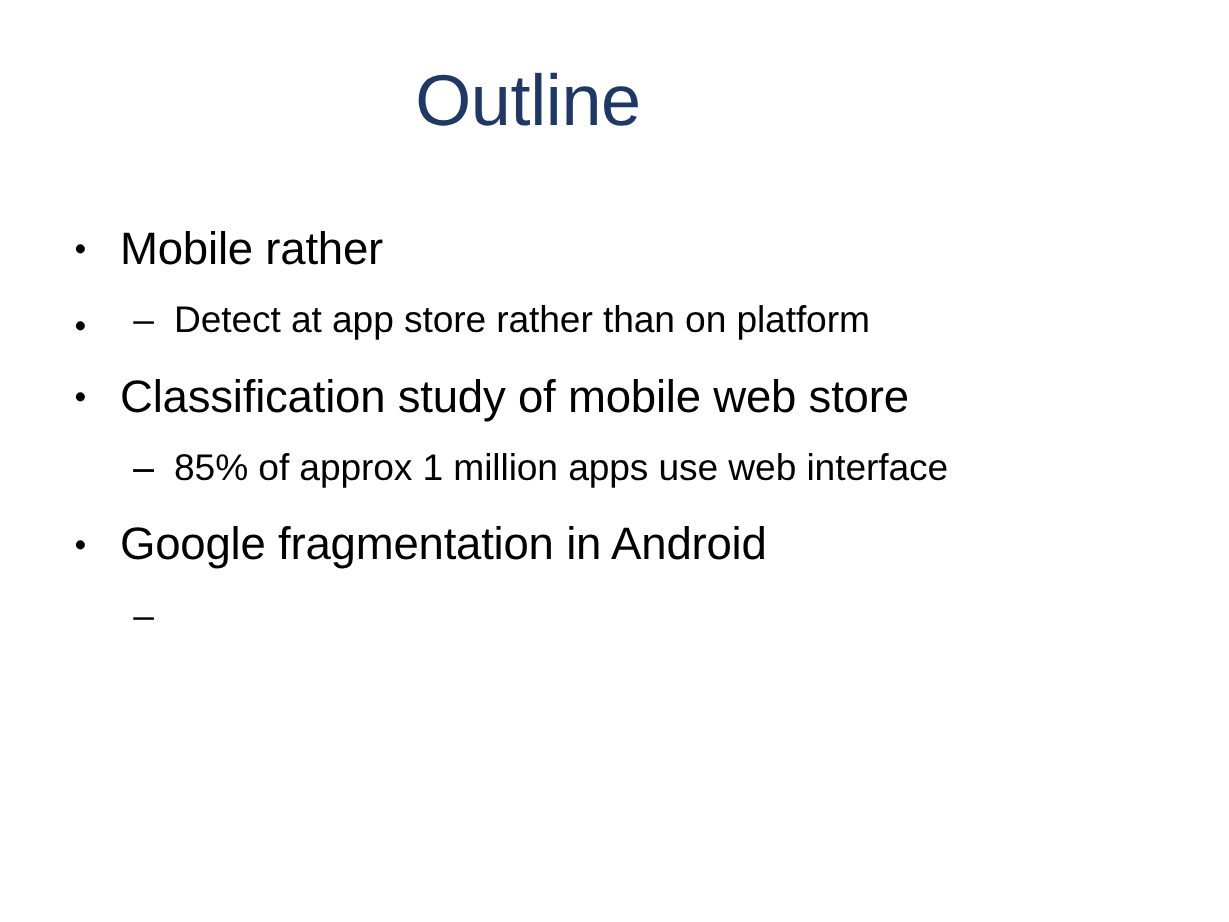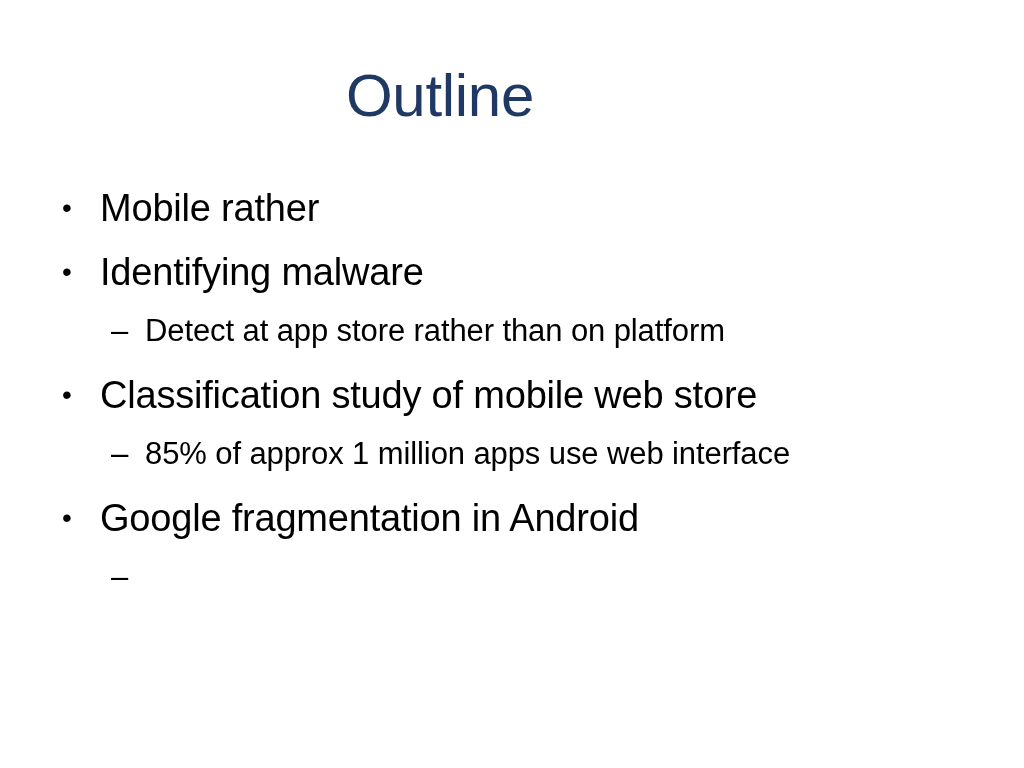--- a/index.html
+++ b/index.html
@@ -16,21 +16,21 @@
     background: #ffffff;
     overflow: hidden;
     font-family: "Liberation Sans", "DejaVu Sans", sans-serif;
     -webkit-font-smoothing: antialiased;
   }
 
   
   .slide-title {
     position: absolute;
     left: 0;
-    top: 64px;
+    top: 52px;
     width: 880px;
     text-align: center;
     font-size: 60px;
     line-height: 1.05;
     font-weight: 400;
     color: #1F3864;
     letter-spacing: -0.3px;
     white-space: nowrap;
   }
 
@@ -105,21 +105,20 @@
 
   <div class="body">
 
     <div class="bullet-row lvl1">
       <span class="marker">•</span>
       <span class="bullet-text">Mobile rather</span>
     </div>
 
     <div class="bullet-row lvl1">
       <span class="marker">•</span>
-      <span class="bullet-text">Identifying malware</span>
     </div>
 
     <div class="bullet-row lvl2">
       <span class="marker">–</span>
       <span class="bullet-text">Detect at app store rather than on platform</span>
     </div>
 
     <div class="bullet-row lvl1 gap-top">
       <span class="marker">•</span>
       <span class="bullet-text">Classification study of mobile web store</span>

